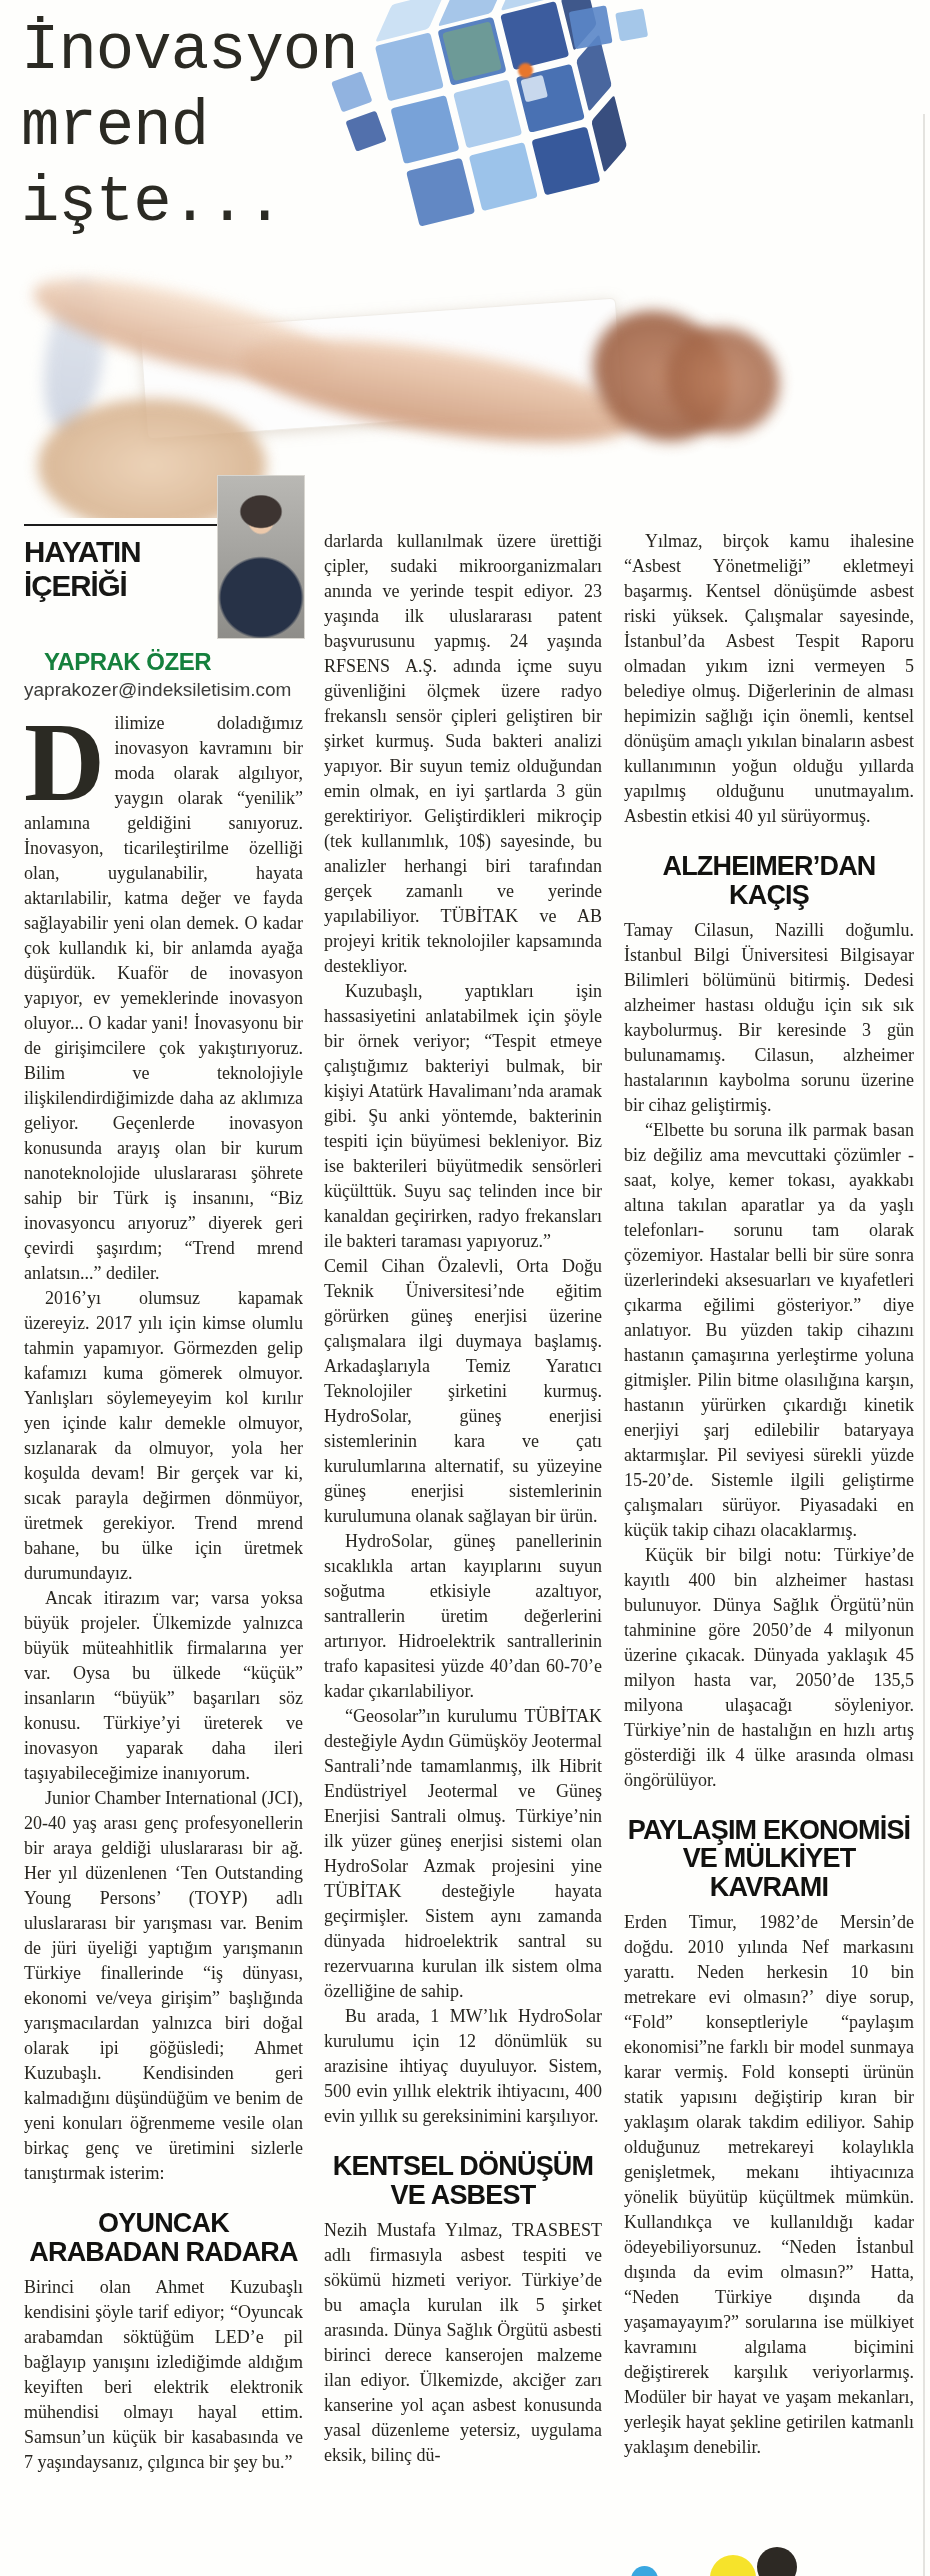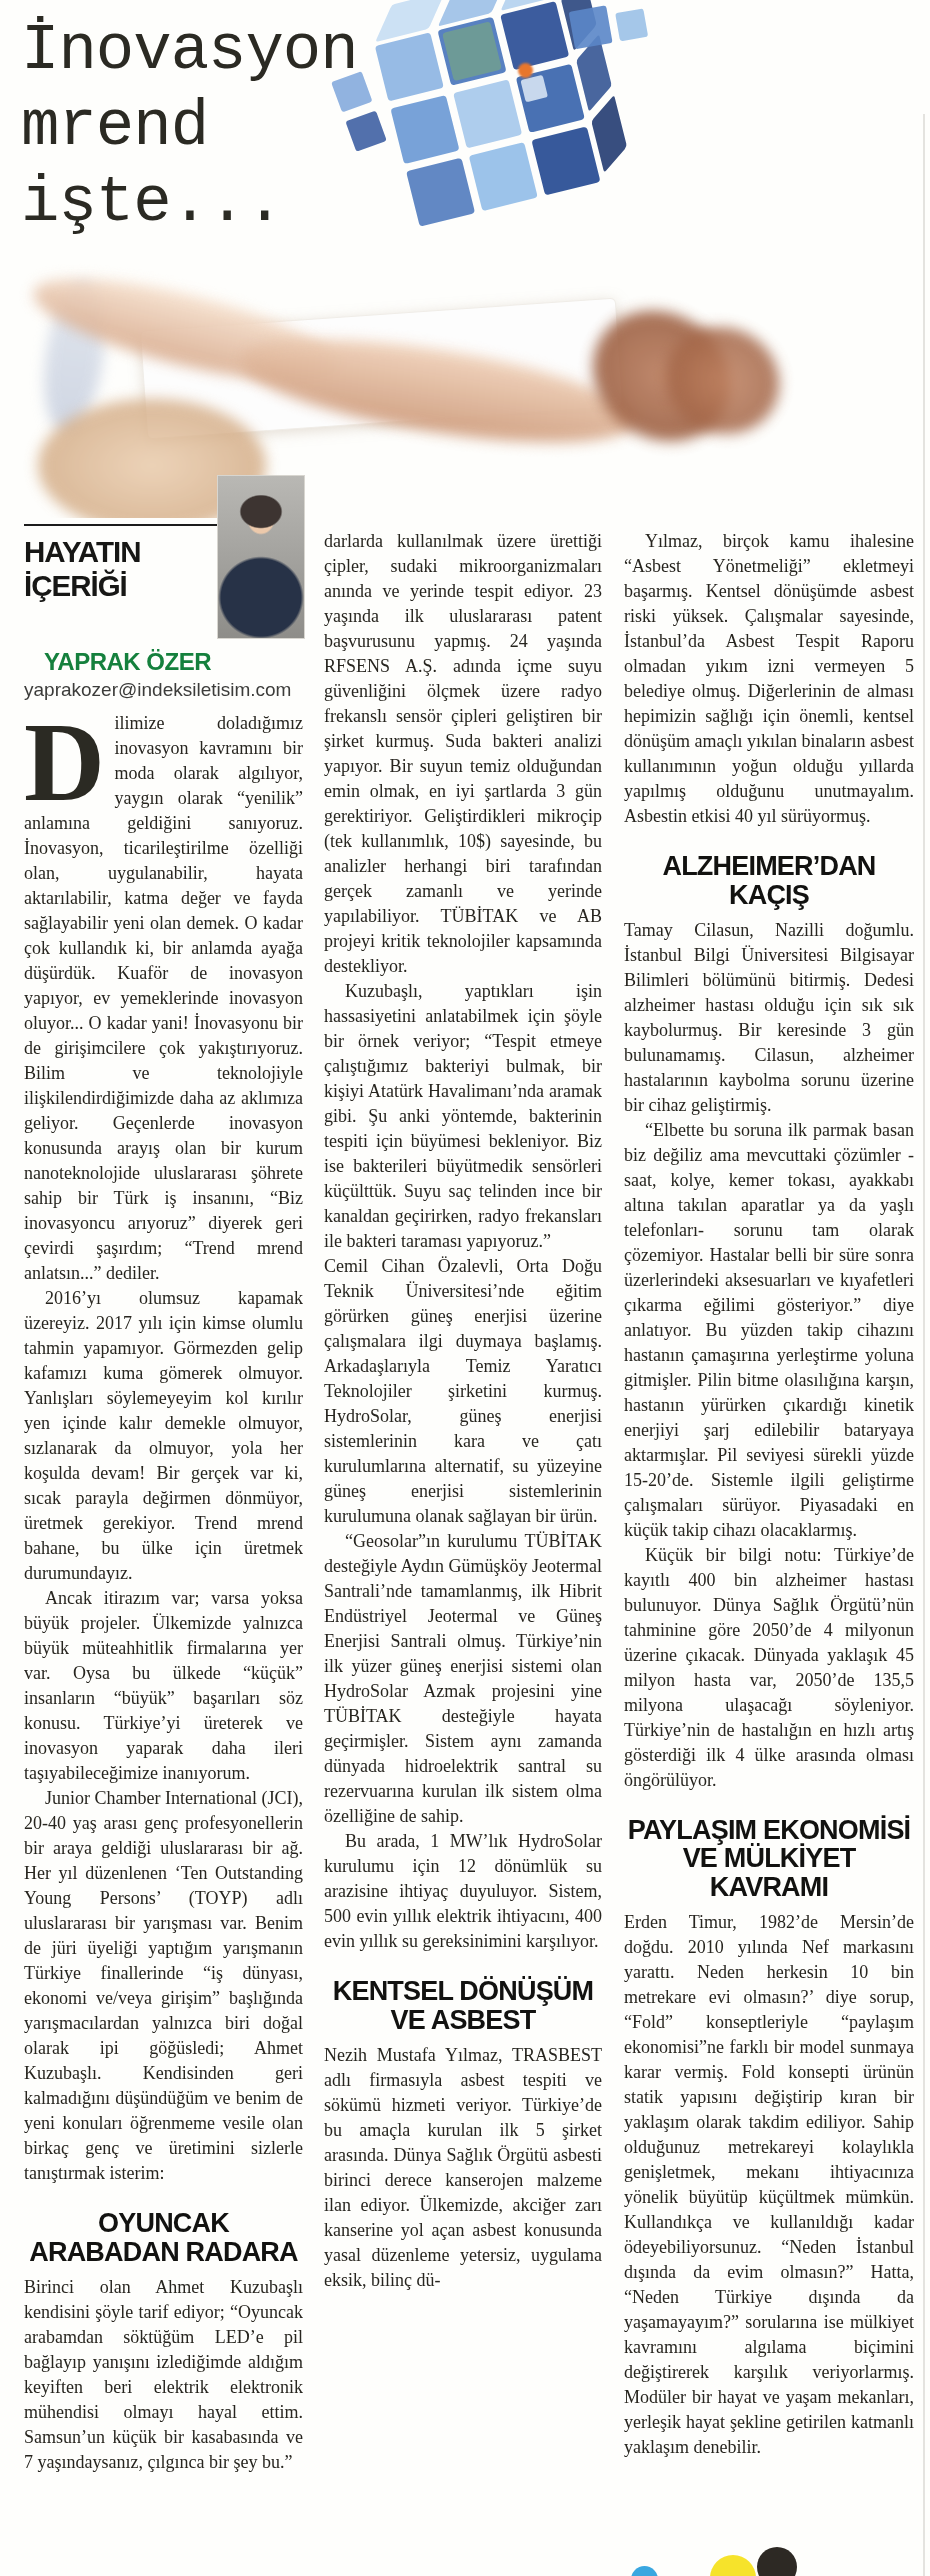--- a/index.html
+++ b/index.html
@@ -164,20 +164,21 @@
     <p class="ind">Ancak itirazım var; varsa yoksa büyük projeler. Ülkemizde yalnızca büyük müteahhitlik firmalarına yer var. Oysa bu ülkede “küçük” insanların “büyük” başarıları söz konusu. Türkiye’yi üreterek ve inovasyon yaparak daha ileri taşıyabileceğimize inanıyorum.</p>
     <p class="ind">Junior Chamber International (JCI), 20-40 yaş arası genç profesyonellerin bir araya geldiği uluslararası bir ağ. Her yıl düzenlenen ‘Ten Outstanding Young Persons’ (TOYP) adlı uluslararası bir yarışması var. Benim de jüri üyeliği yaptığım yarışmanın Türkiye finallerinde “iş dünyası, ekonomi ve/veya girişim” başlığında yarışmacılardan yalnızca biri doğal olarak ipi göğüsledi; Ahmet Kuzubaşlı. Kendisinden geri kalmadığını düşündüğüm ve benim de yeni konuları öğrenmeme vesile olan birkaç genç ve üretimini sizlerle tanıştırmak isterim:</p>
     <h2 class="colhead">OYUNCAK ARABADAN RADARA</h2>
     <p>Birinci olan Ahmet Kuzubaşlı kendisini şöyle tarif ediyor; “Oyuncak arabamdan söktüğüm LED’e pil bağlayıp yanışını izlediğimde aldığım keyiften beri elektrik elektronik mühendisi olmayı hayal ettim. Samsun’un küçük bir kasabasında ve 7 yaşındaysanız, çılgınca bir şey bu.”</p>
   </div>
 
   <div id="col-b" class="col">
     <p>darlarda kullanılmak üzere ürettiği çipler, sudaki mikroorganizmaları anında ve yerinde tespit ediyor. 23 yaşında ilk uluslararası patent başvurusunu yapmış. 24 yaşında RFSENS A.Ş. adında içme suyu güvenliğini ölçmek üzere radyo frekanslı sensör çipleri geliştiren bir şirket kurmuş. Suda bakteri analizi yapıyor. Bir suyun temiz olduğundan emin olmak, en iyi şartlarda 3 gün gerektiriyor. Geliştirdikleri mikroçip (tek kullanımlık, 10$) sayesinde, bu analizler herhangi biri tarafından gerçek zamanlı ve yerinde yapılabiliyor. TÜBİTAK ve AB projeyi kritik teknolojiler kapsamında destekliyor.</p>
     <p class="ind">Kuzubaşlı, yaptıkları işin hassasiyetini anlatabilmek için şöyle bir örnek veriyor; “Tespit etmeye çalıştığımız bakteriyi bulmak, bir kişiyi Atatürk Havalimanı’nda aramak gibi. Şu anki yöntemde, bakterinin tespiti için büyümesi bekleniyor. Biz ise bakterileri büyütmedik sensörleri küçülttük. Suyu saç telinden ince bir kanaldan geçirirken, radyo frekansları ile bakteri taraması yapıyoruz.”</p>
     <p>Cemil Cihan Özalevli, Orta Doğu Teknik Üniversitesi’nde eğitim görürken güneş enerjisi üzerine çalışmalara ilgi duymaya başlamış. Arkadaşlarıyla Temiz Yaratıcı Teknolojiler şirketini kurmuş. HydroSolar, güneş enerjisi sistemlerinin kara ve çatı kurulumlarına alternatif, su yüzeyine güneş enerjisi sistemlerinin kurulumuna olanak sağlayan bir ürün.</p>
+    <p class="ind">HydroSolar, güneş panellerinin sıcaklıkla artan kayıplarını suyun soğutma etkisiyle azaltıyor, santrallerin üretim değerlerini artırıyor. Hidroelektrik santrallerinin trafo kapasitesi yüzde 40’dan 60-70’e kadar çıkarılabiliyor.</p>
     <p class="ind">“Geosolar”ın kurulumu TÜBİTAK desteğiyle Aydın Gümüşköy Jeotermal Santrali’nde tamamlanmış, ilk Hibrit Endüstriyel Jeotermal ve Güneş Enerjisi Santrali olmuş. Türkiye’nin ilk yüzer güneş enerjisi sistemi olan HydroSolar Azmak projesini yine TÜBİTAK desteğiyle hayata geçirmişler. Sistem aynı zamanda dünyada hidroelektrik santral su rezervuarına kurulan ilk sistem olma özelliğine de sahip.</p>
     <p class="ind">Bu arada, 1 MW’lık HydroSolar kurulumu için 12 dönümlük su arazisine ihtiyaç duyuluyor. Sistem, 500 evin yıllık elektrik ihtiyacını, 400 evin yıllık su gereksinimini karşılıyor.</p>
     <h2 class="colhead">KENTSEL DÖNÜŞÜM VE ASBEST</h2>
     <p>Nezih Mustafa Yılmaz, TRASBEST adlı firmasıyla asbest tespiti ve sökümü hizmeti veriyor. Türkiye’de bu amaçla kurulan ilk 5 şirket arasında. Dünya Sağlık Örgütü asbesti birinci derece kanserojen malzeme ilan ediyor. Ülkemizde, akciğer zarı kanserine yol açan asbest konusunda yasal düzenleme yetersiz, uygulama eksik, bilinç dü-</p>
   </div>
 
   <div id="col-c" class="col">
     <p class="ind">Yılmaz, birçok kamu ihalesine “Asbest Yönetmeliği” ekletmeyi başarmış. Kentsel dönüşümde asbest riski yüksek. Çalışmalar sayesinde, İstanbul’da Asbest Tespit Raporu olmadan yıkım izni vermeyen 5 belediye olmuş. Diğerlerinin de alması hepimizin sağlığı için önemli, kentsel dönüşüm amaçlı yıkılan binaların asbest kullanımının yoğun olduğu yıllarda yapılmış olduğunu unutmayalım. Asbestin etkisi 40 yıl sürüyormuş.</p>
     <h2 class="colhead">ALZHEIMER’DAN KAÇIŞ</h2>
     <p>Tamay Cilasun, Nazilli doğumlu. İstanbul Bilgi Üniversitesi Bilgisayar Bilimleri bölümünü bitirmiş. Dedesi alzheimer hastası olduğu için sık sık kaybolurmuş. Bir keresinde 3 gün bulunamamış. Cilasun, alzheimer hastalarının kaybolma sorunu üzerine bir cihaz geliştirmiş.</p>

